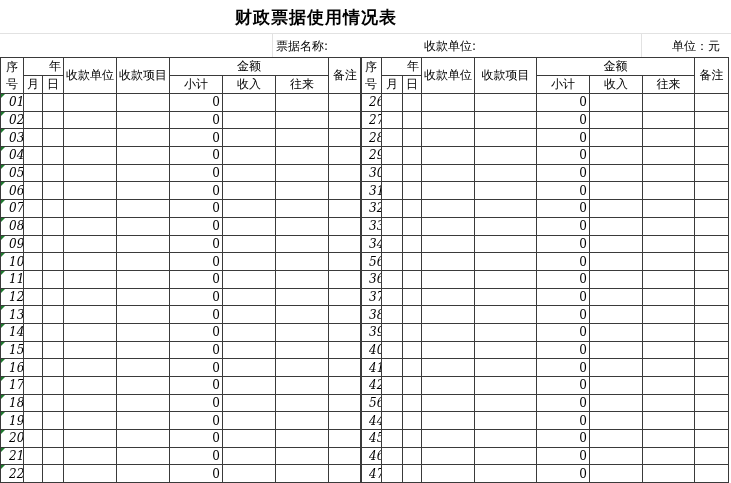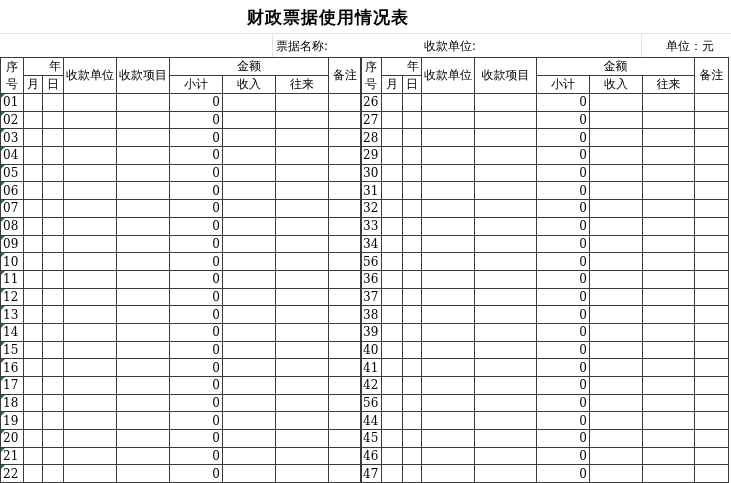--- a/index.html
+++ b/index.html
@@ -1,44 +1,44 @@
 <!DOCTYPE html>
 <html><head>
 <meta charset="utf-8">
 <style>
   html,body{margin:0;padding:0;background:#fff;}
   body{width:731px;height:483px;overflow:hidden;position:relative;font-family:"DejaVu Sans","Liberation Sans",sans-serif;color:#000;}
   .title-row{position:absolute;left:0;top:0;width:731px;height:33px;border-bottom:1px solid #e2e2e2;}
-  .title{position:absolute;left:16px;top:6px;width:624px;text-align:center;font-family:"DejaVu Serif","Liberation Serif",serif;font-weight:bold;font-size:17px;letter-spacing:1px;}
+  .title{position:absolute;left:4px;top:6px;width:624px;text-align:center;font-family:"DejaVu Serif","Liberation Serif",serif;font-weight:bold;font-size:17px;letter-spacing:1px;}
   .info-row{position:absolute;left:0;top:33px;width:731px;height:24px;font-size:12px;}
   .info-row span{position:absolute;top:5px;white-space:nowrap;}
   .vsep{position:absolute;top:0;height:24px;width:1px;background:#e2e2e2;}
   table{position:absolute;top:57px;border-collapse:collapse;table-layout:fixed;font-size:12px;}
   td,th{border:1px solid #3a3a3a;padding:0;overflow:hidden;white-space:nowrap;font-weight:normal;}
   th{text-align:center;line-height:17px;height:17px;}
   td{height:16.7px;line-height:16px;font-family:"DejaVu Serif","Liberation Serif",serif;font-size:12px;}
-  td.seq{padding-left:2px;position:relative;}
+  td.seq{padding-left:8px;position:relative;font-style:italic;}
   td.seq .mark{position:absolute;left:0;top:0;width:0;height:0;border-top:4px solid #1e7a2e;border-right:4px solid transparent;}
   td.num{text-align:right;padding-right:2px;}
   .stack{line-height:17px;}
   .yr{text-align:right;padding-right:2px;}
 </style>
 </head>
 <body>
 
 <div class="title-row">
   <div class="title">财政票据使用情况表</div>
 </div>
 
 <div class="info-row">
   <div class="vsep" style="left:272px"></div>
   <span style="left:276px">票据名称:</span>
   <span style="left:424px">收款单位:</span>
   <div class="vsep" style="left:641px"></div>
-  <span style="right:17px">单位：元</span>
+  <span style="right:11px">单位：元</span>
 </div>
 
 <table id="tbl-left" style="left:0;width:361px">
   <colgroup>
     <col style="width:23px">
       <col style="width:19px">
       <col style="width:21px">
       <col style="width:53px">
       <col style="width:53px">
     <col style="width:53px">

